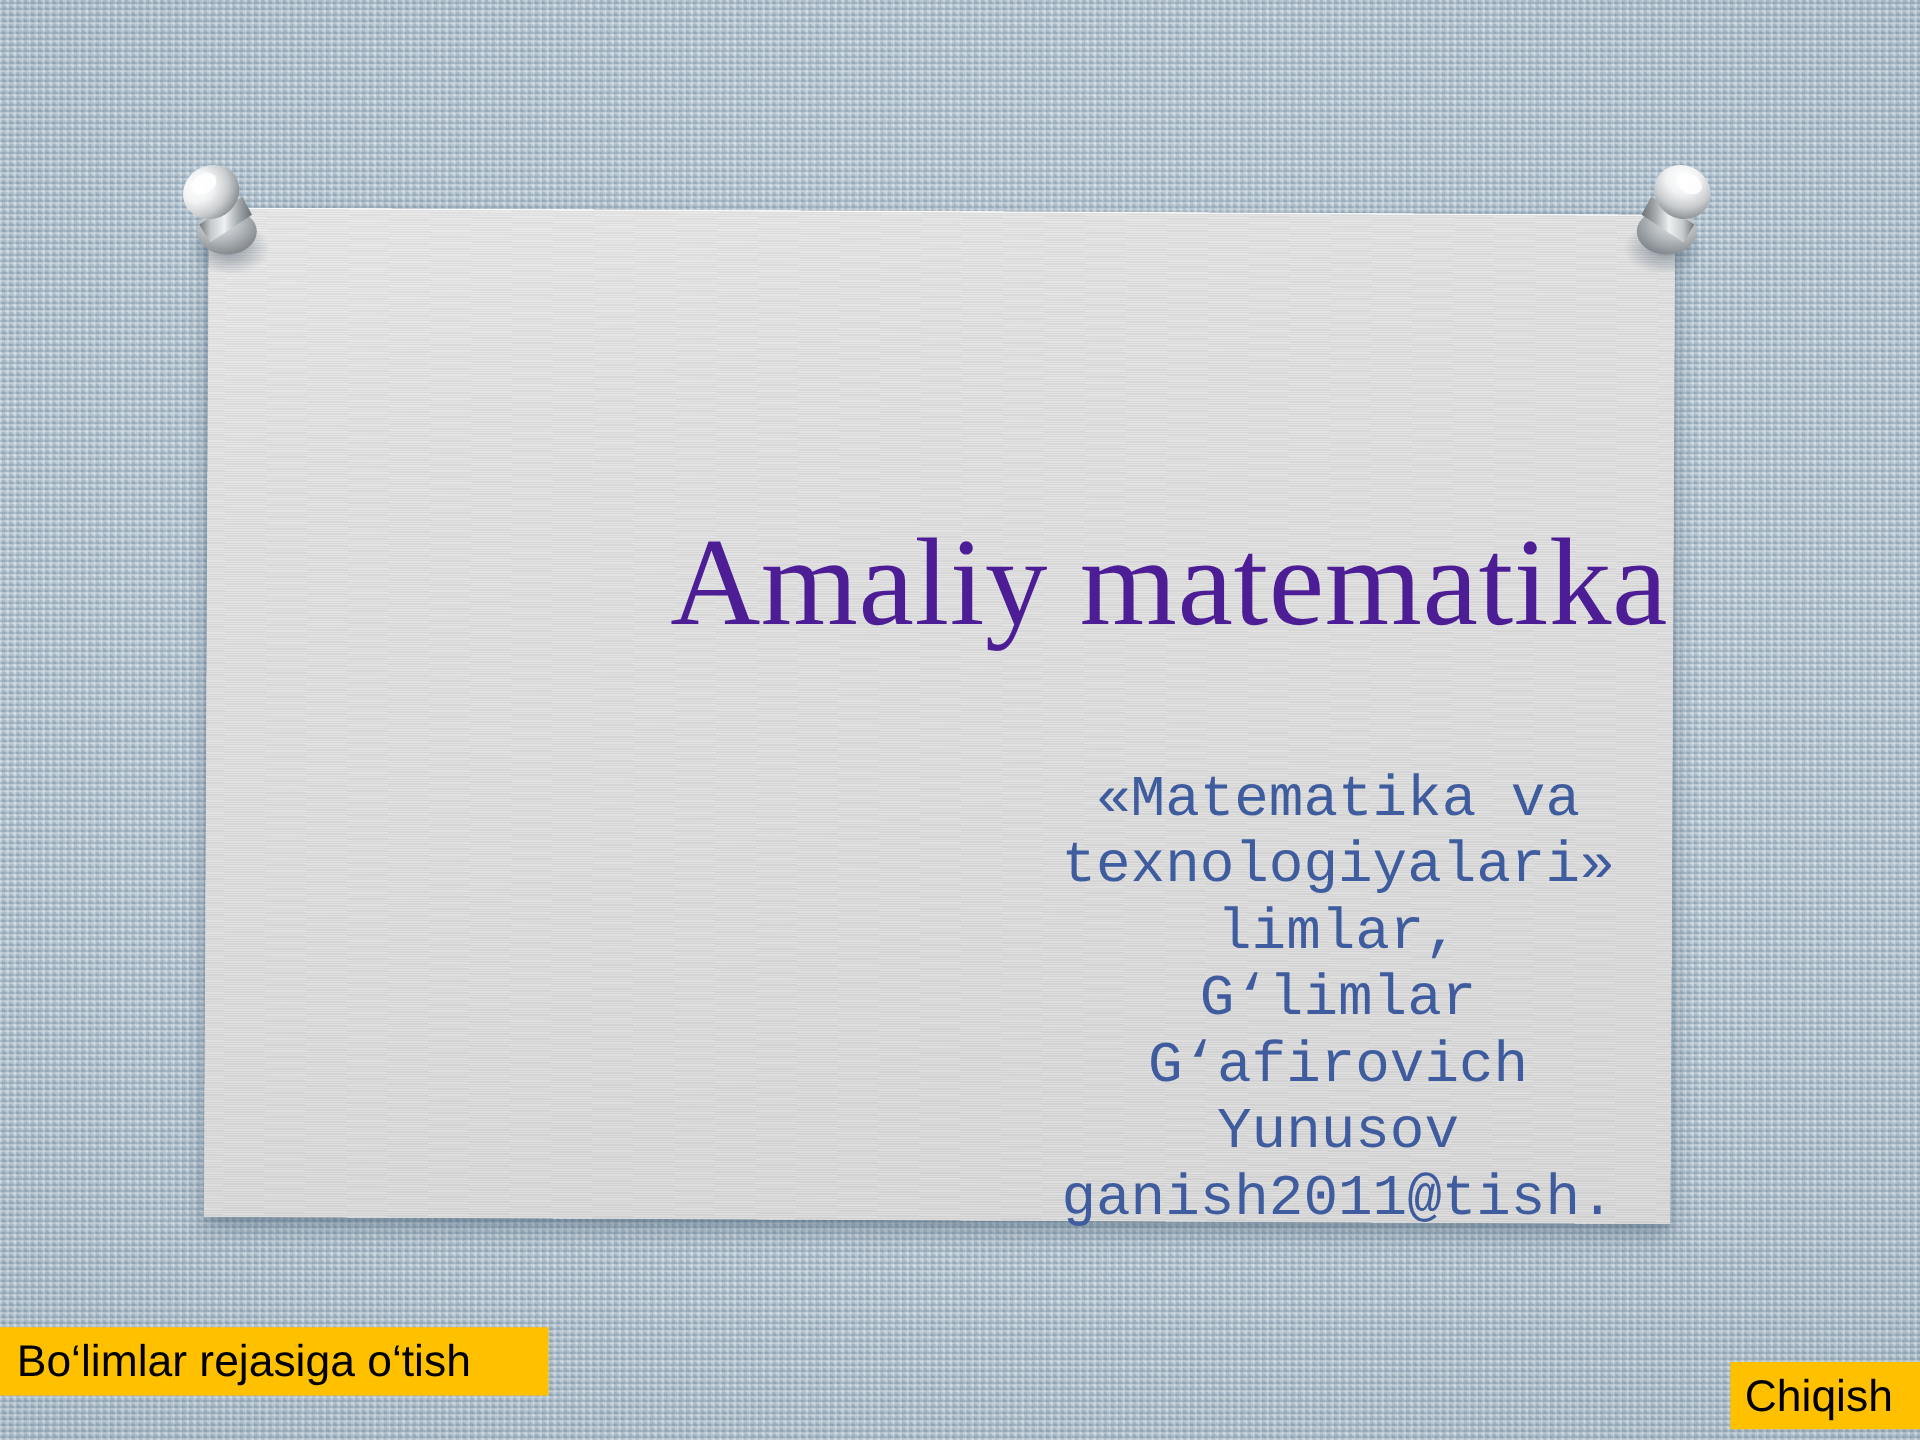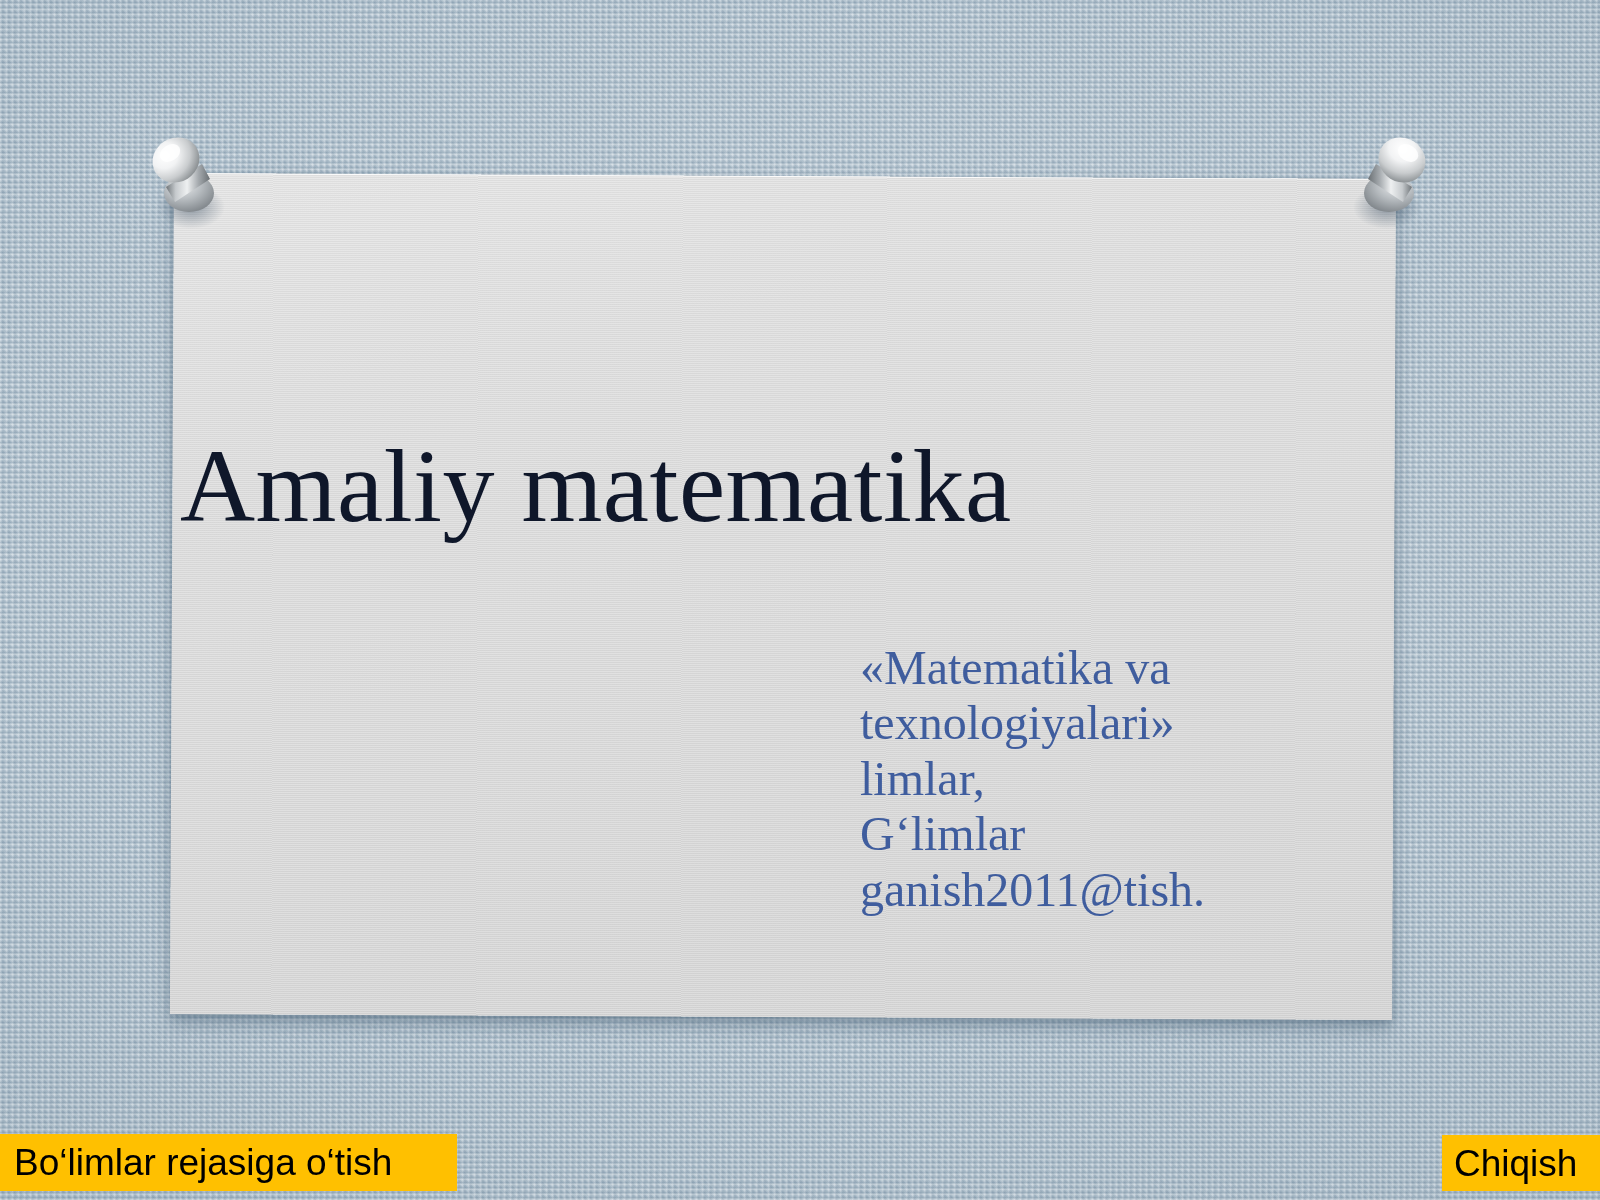--- a/index.html
+++ b/index.html
@@ -104,37 +104,37 @@
   }
   .pin-left  { left: 139px; top: 131px; }
   .pin-right { left: 1343px; top: 131px; }
 
   
   .title {
     position: absolute;
     left: 180px;
     top: 432px;
     width: 1210px;
-    text-align: left;
+    text-align: right;
     font-family: "Liberation Serif", "DejaVu Serif", serif;
     font-size: 104px;
     line-height: 1.04;
-    color: #0f172a;
+    color: #4c1d95;
     letter-spacing: 0.5px;
     z-index: 20;
     white-space: nowrap;
   }
 
   .subtitle {
     position: absolute;
     left: 860px;
     top: 640px;
     width: 510px;
-    text-align: left;
-    font-family: Liberation Serif, serif;
+    text-align: center;
+    font-family: Liberation Mono, monospace;
     font-size: 48px;
     line-height: 1.155;
     color: #3f5d9e;
     z-index: 21;
   }
   .subtitle .ln { display: block; }
 
   
   .btn {
     position: absolute;
@@ -144,21 +144,21 @@
     font-size: 37px;
     line-height: 1;
     display: flex;
     align-items: center;
     z-index: 60;
     cursor: pointer;
     border: none;
   }
   .btn-left {
     left: 0px;
-    top: 1134px;
+    top: 1106px;
     width: 457px;
     height: 57px;
     padding-left: 14px;
     box-sizing: border-box;
   }
   .btn-right {
     left: 1442px;
     top: 1135px;
     width: 174px;
     height: 56px;
@@ -248,20 +248,21 @@
       </svg>
     </div>
 
     <div class="title">Amaliy matematika</div>
 
     <div class="subtitle">
       <span class="ln">«Matematika va</span>
       <span class="ln">texnologiyalari»</span>
       <span class="ln">limlar,</span>
       <span class="ln">G‘limlar</span>
+      <span class="ln">G‘afirovich Yunusov</span>
       <span class="ln">ganish2011@tish.</span>
     </div>
 
   </div>
 
   <div class="btn btn-left">
     <span>Bo‘limlar rejasiga o‘tish</span>
   </div>
 
   <div class="btn btn-right">

